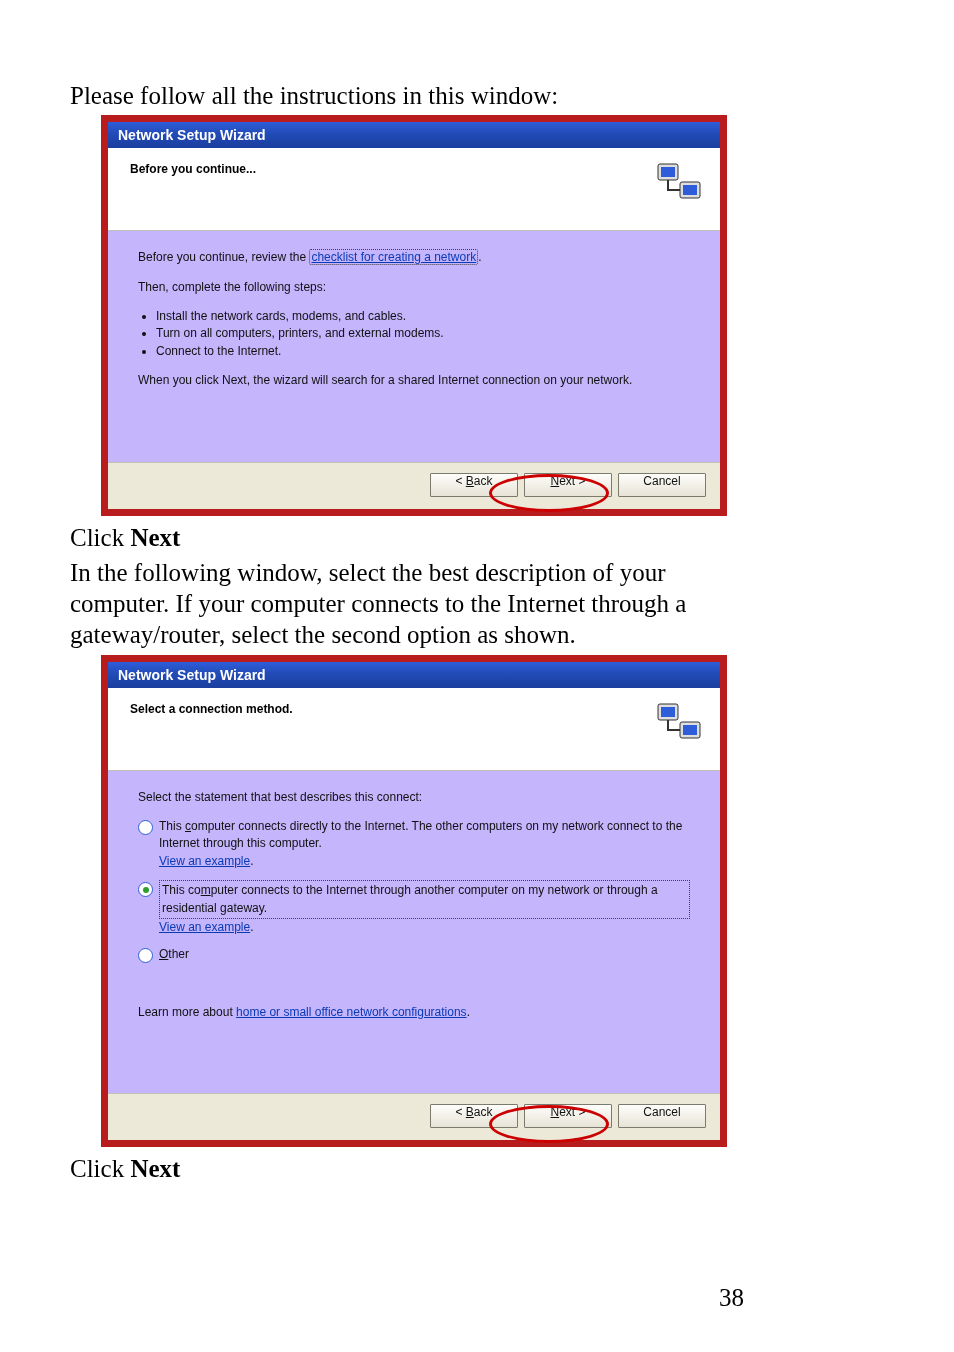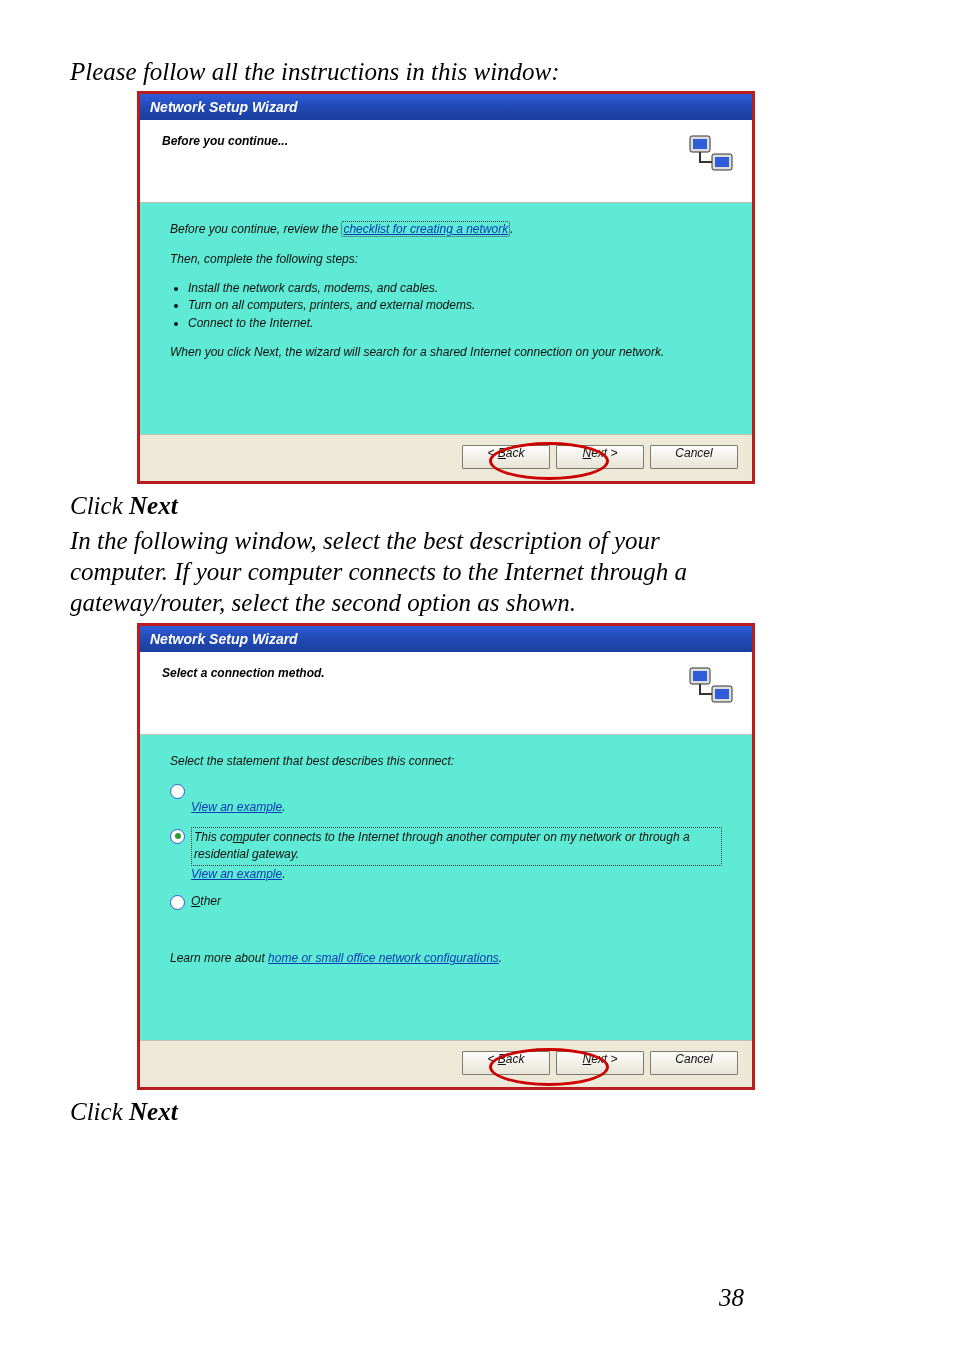--- a/index.html
+++ b/index.html
@@ -6,23 +6,22 @@
     margin: 0;
     padding: 0;
     background: #fff;
     font-family: "Times New Roman", Times, serif;
     color: #000;
   }
   .page {
     width: 814px;
     min-height: 1352px;
     box-sizing: border-box;
-    padding: 56px 70px 40px 70px;
-    position: relative;
-    font-style: italic;
+    padding: 80px 70px 40px 70px;
+    position: relative;
   }
   .body-text {
     font-size: 25px;
     line-height: 1.25;
     margin: 0 0 4px 0;
   }
   .bold { font-weight: bold; }
   .page-number {
     position: absolute;
     bottom: 40px;
@@ -31,27 +30,26 @@
   }
 
   
   .wizard-wrap {
     width: 612px;
     margin: 4px auto 6px auto;
     position: relative;
   }
   .wizard-window {
     width: 100%;
-    border: 3px solid #b91c1c;
-    background: #5eead4;
+    border: 7px solid #b91c1c;
+    background: #c4b5fd;
     font-family: Tahoma, Verdana, sans-serif;
     font-size: 12px;
     color: #111;
     box-shadow: 0 0 0 0;
-    margin-left: 36px;
   }
   .titlebar {
     background: linear-gradient(to bottom, #2f5dda 0%, #224bb7 45%, #1a3e9e 100%);
     color: #fff;
     font-weight: bold;
     font-size: 14px;
     padding: 5px 10px;
   }
   .header-strip {
     background: #ffffff;
@@ -235,21 +233,21 @@
             <path d="M12 20 L12 30 L24 30" stroke="#333" stroke-width="2" fill="none"></path>
           </svg>
         </div>
       </div>
       <div class="content-area" style="min-height:260px;">
         <p class="win-text">Select the statement that best describes this connect:</p>
 
         <div class="radio-row">
           <div class="radio-input"></div>
           <div class="radio-text">
-            <br>
+            <span>This <span class="ul-letter">c</span>omputer connects directly to the Internet. The other computers on my network connect to the Internet through this computer.</span><br>
             <span class="win-link">View an example</span><span>.</span>
           </div>
         </div>
 
         <div class="radio-row">
           <div class="radio-input selected"></div>
           <div class="radio-text">
             <span class="option-dotted"><span>This co</span><span class="ul-letter">m</span><span>puter connects to the Internet through another computer on my network or through a residential gateway.</span></span><br>
             <span class="win-link">View an example</span><span>.</span>
           </div>

